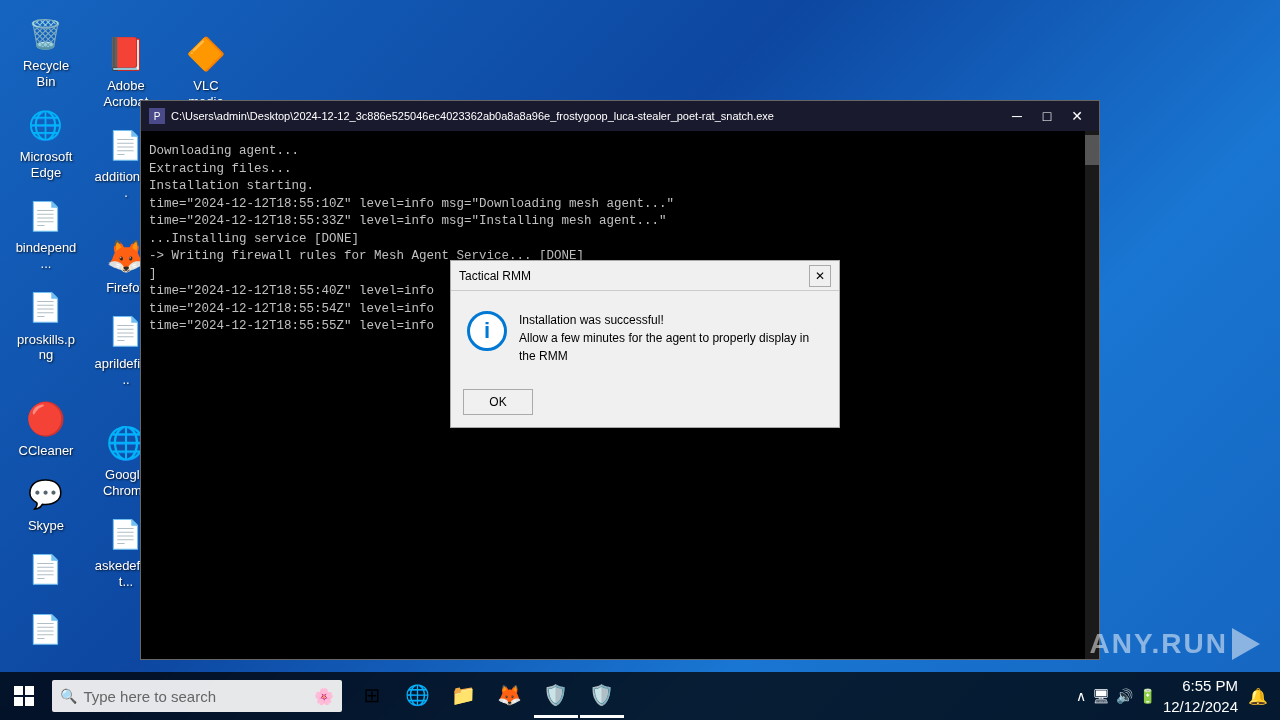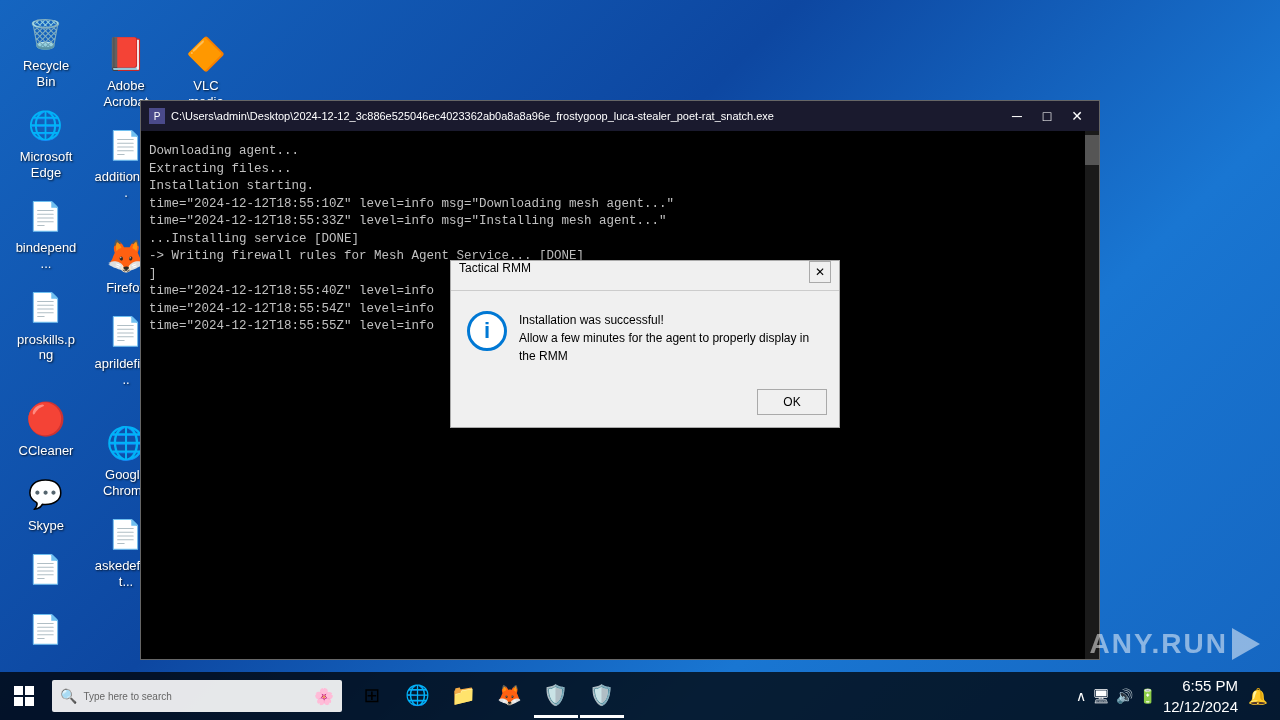--- a/index.html
+++ b/index.html
@@ -163,21 +163,21 @@
       position: absolute;
       top: 260px;
       left: 450px;
     }
 
     .modal-titlebar {
       height: 30px;
       background: #f0f0f0;
       border-bottom: 1px solid #ccc;
       display: flex;
-      align-items: flex-start;
+      align-items: center;
       padding: 0 8px;
       justify-content: space-between;
     }
 
     .modal-title {
       font-size: 12px;
       color: #000;
       font-weight: normal;
     }
 
@@ -222,21 +222,21 @@
     }
 
     .modal-message {
       font-size: 12px;
       color: #000;
       line-height: 1.5;
     }
 
     .modal-footer {
       display: flex;
-      justify-content: flex-end;
+      justify-content: flex-start;
       padding: 8px 12px 12px 12px;
     }
 
     .ok-button {
       width: 70px;
       height: 26px;
       background: #f0f0f0;
       border: 1px solid #aaa;
       cursor: pointer;
       font-size: 12px;
@@ -290,21 +290,21 @@
       padding: 0 8px;
       gap: 6px;
     }
 
     .search-icon-tb {
       color: #555;
       font-size: 14px;
     }
 
     .search-text {
-      font-size: 10px;
+      font-size: 15px;
       color: #666;
       flex: 1;
     }
 
     .search-lotus {
       font-size: 16px;
     }
 
     .taskbar-center {
       display: flex;

